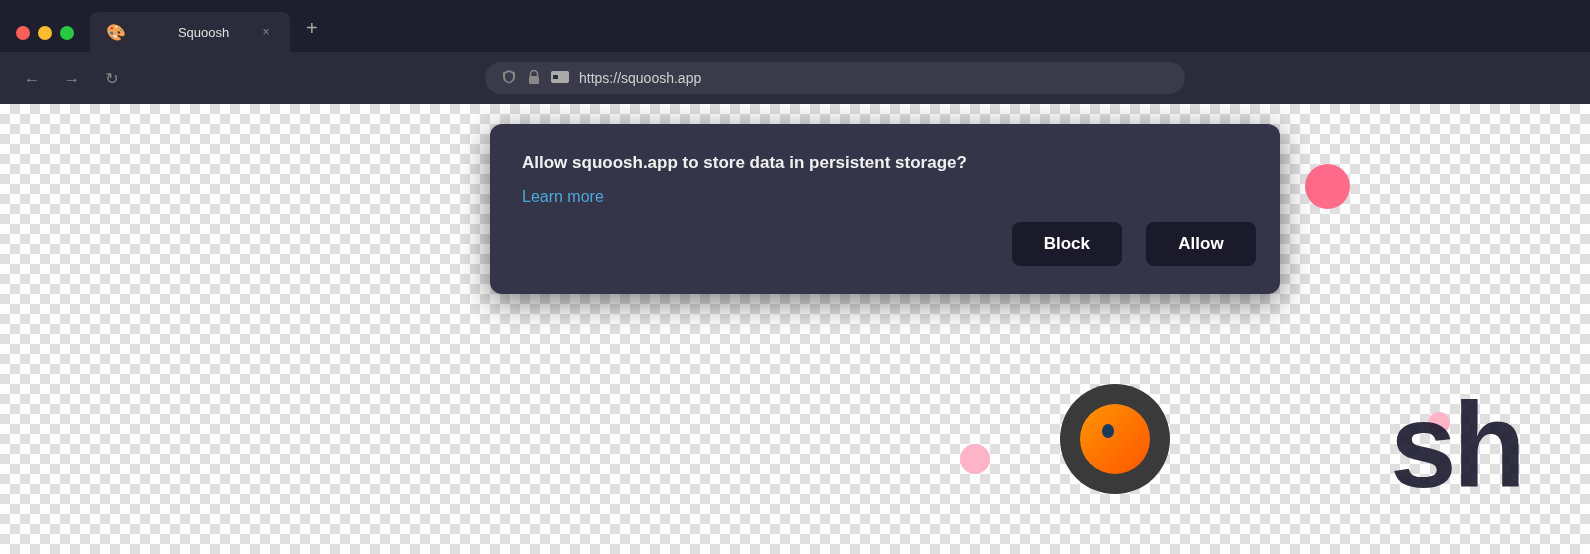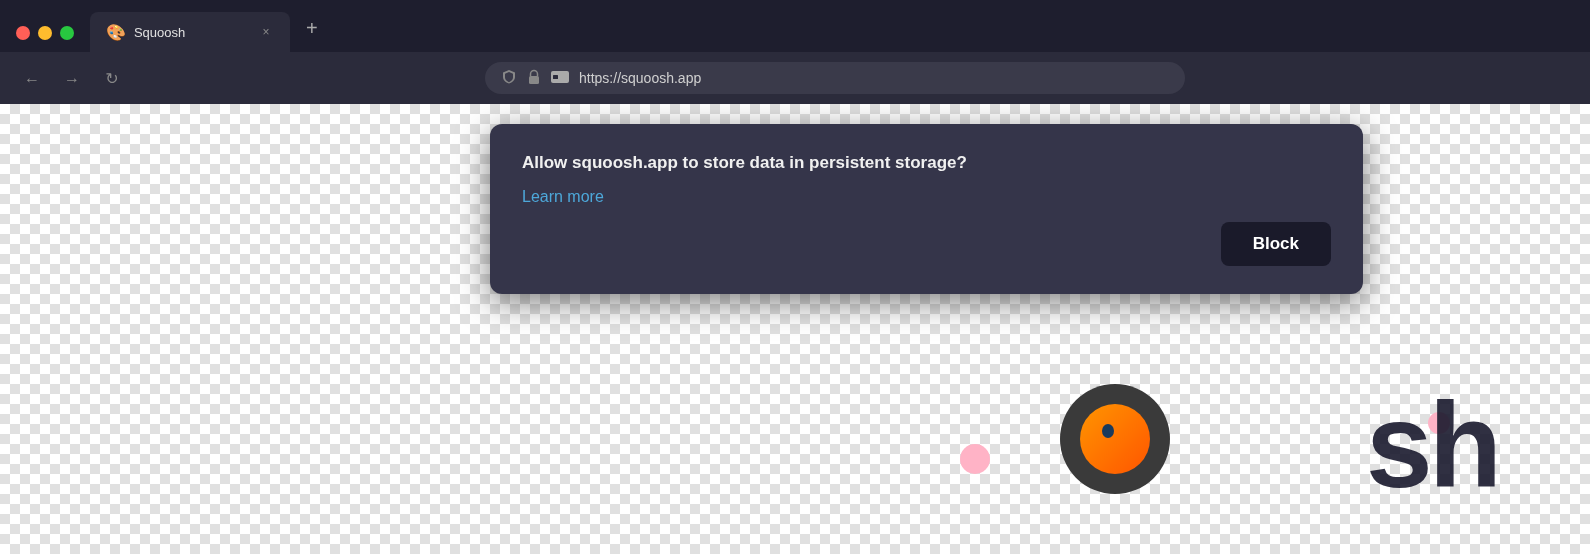--- a/index.html
+++ b/index.html
@@ -62,20 +62,21 @@
     }
 
     .tab-favicon {
       font-size: 16px;
     }
 
     .tab-title {
       color: #e0e0e0;
       font-size: 13px;
       flex: 1;
+      margin-left: 44px;
     }
 
     .tab-close {
       color: #888;
       font-size: 12px;
       cursor: pointer;
       width: 16px;
       height: 16px;
       display: flex;
       align-items: center;
@@ -164,21 +165,21 @@
         linear-gradient(-45deg, transparent 75%, #e0e0e0 75%);
       background-size: 20px 20px;
       background-position: 0 0, 0 10px, 10px -10px, -10px 0px;
       background-color: #ffffff;
     }
 
     
     .squoosh-text {
       position: absolute;
       bottom: 40px;
-      right: 92px;
+      right: 68px;
       font-size: 120px;
       font-weight: 900;
       color: #1a1a2e;
       letter-spacing: -4px;
       opacity: 0.9;
     }
 
     .logo-circle {
       position: absolute;
       bottom: 60px;
@@ -239,24 +240,24 @@
       background: #ffb3c6;
       right: 140px;
       bottom: 120px;
     }
 
     
     .permission-popup {
       position: absolute;
       top: 20px;
       left: 490px;
-      width: 873px;
+      width: 790px;
       background: #35354a;
       border-radius: 12px;
-      padding: 28px 32px 28px 32px;
+      padding: 28px 24px 28px 32px;
       box-shadow: 0 8px 32px rgba(0,0,0,0.5);
       z-index: 100;
     }
 
     .popup-title {
       color: #f0f0f0;
       font-size: 17px;
       font-weight: 600;
       margin-bottom: 14px;
       line-height: 1.3;
@@ -354,17 +355,18 @@
       </div>
     </div>
 
     <div class="squoosh-text">sh</div>
 
     <div class="permission-popup">
       <div class="popup-title">Allow squoosh.app to store data in persistent storage?</div>
       <a class="popup-learn-more">Learn more</a>
       <div class="popup-buttons">
         <button class="popup-btn">Block</button>
+        <button class="popup-btn">Allow</button>
       </div>
     </div>
 
   </div>
 </div>
 
 </body></html>

